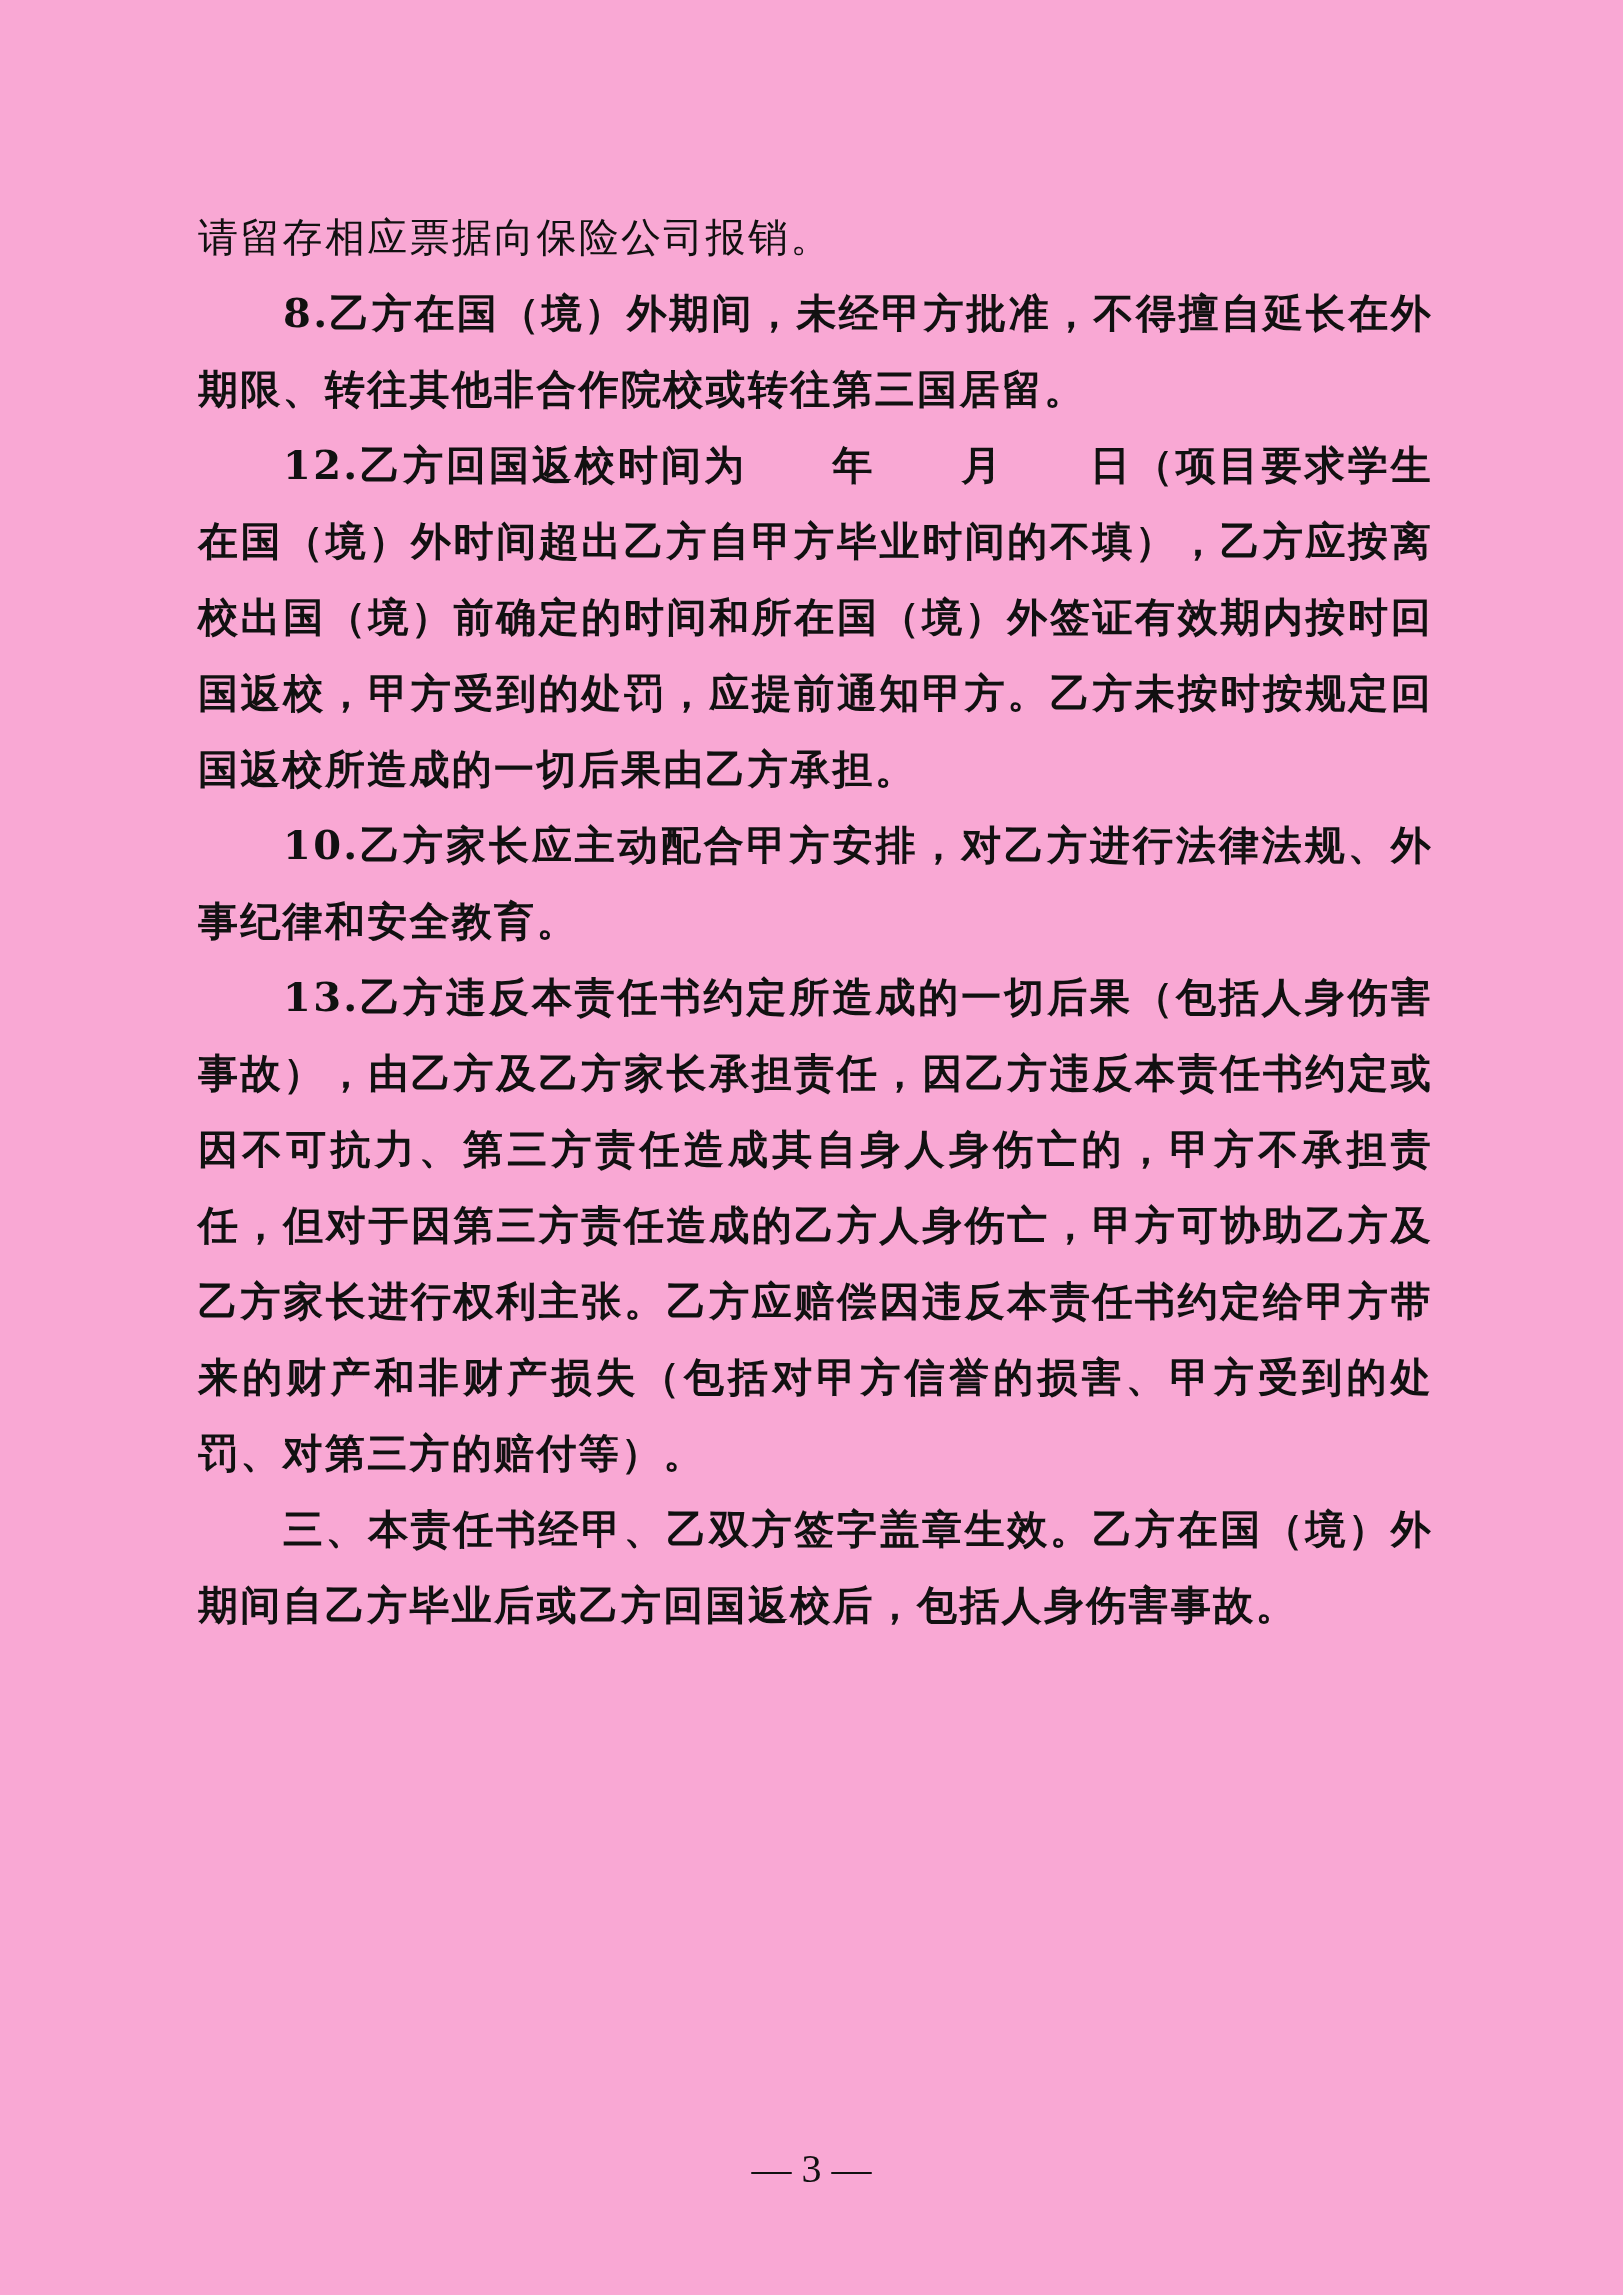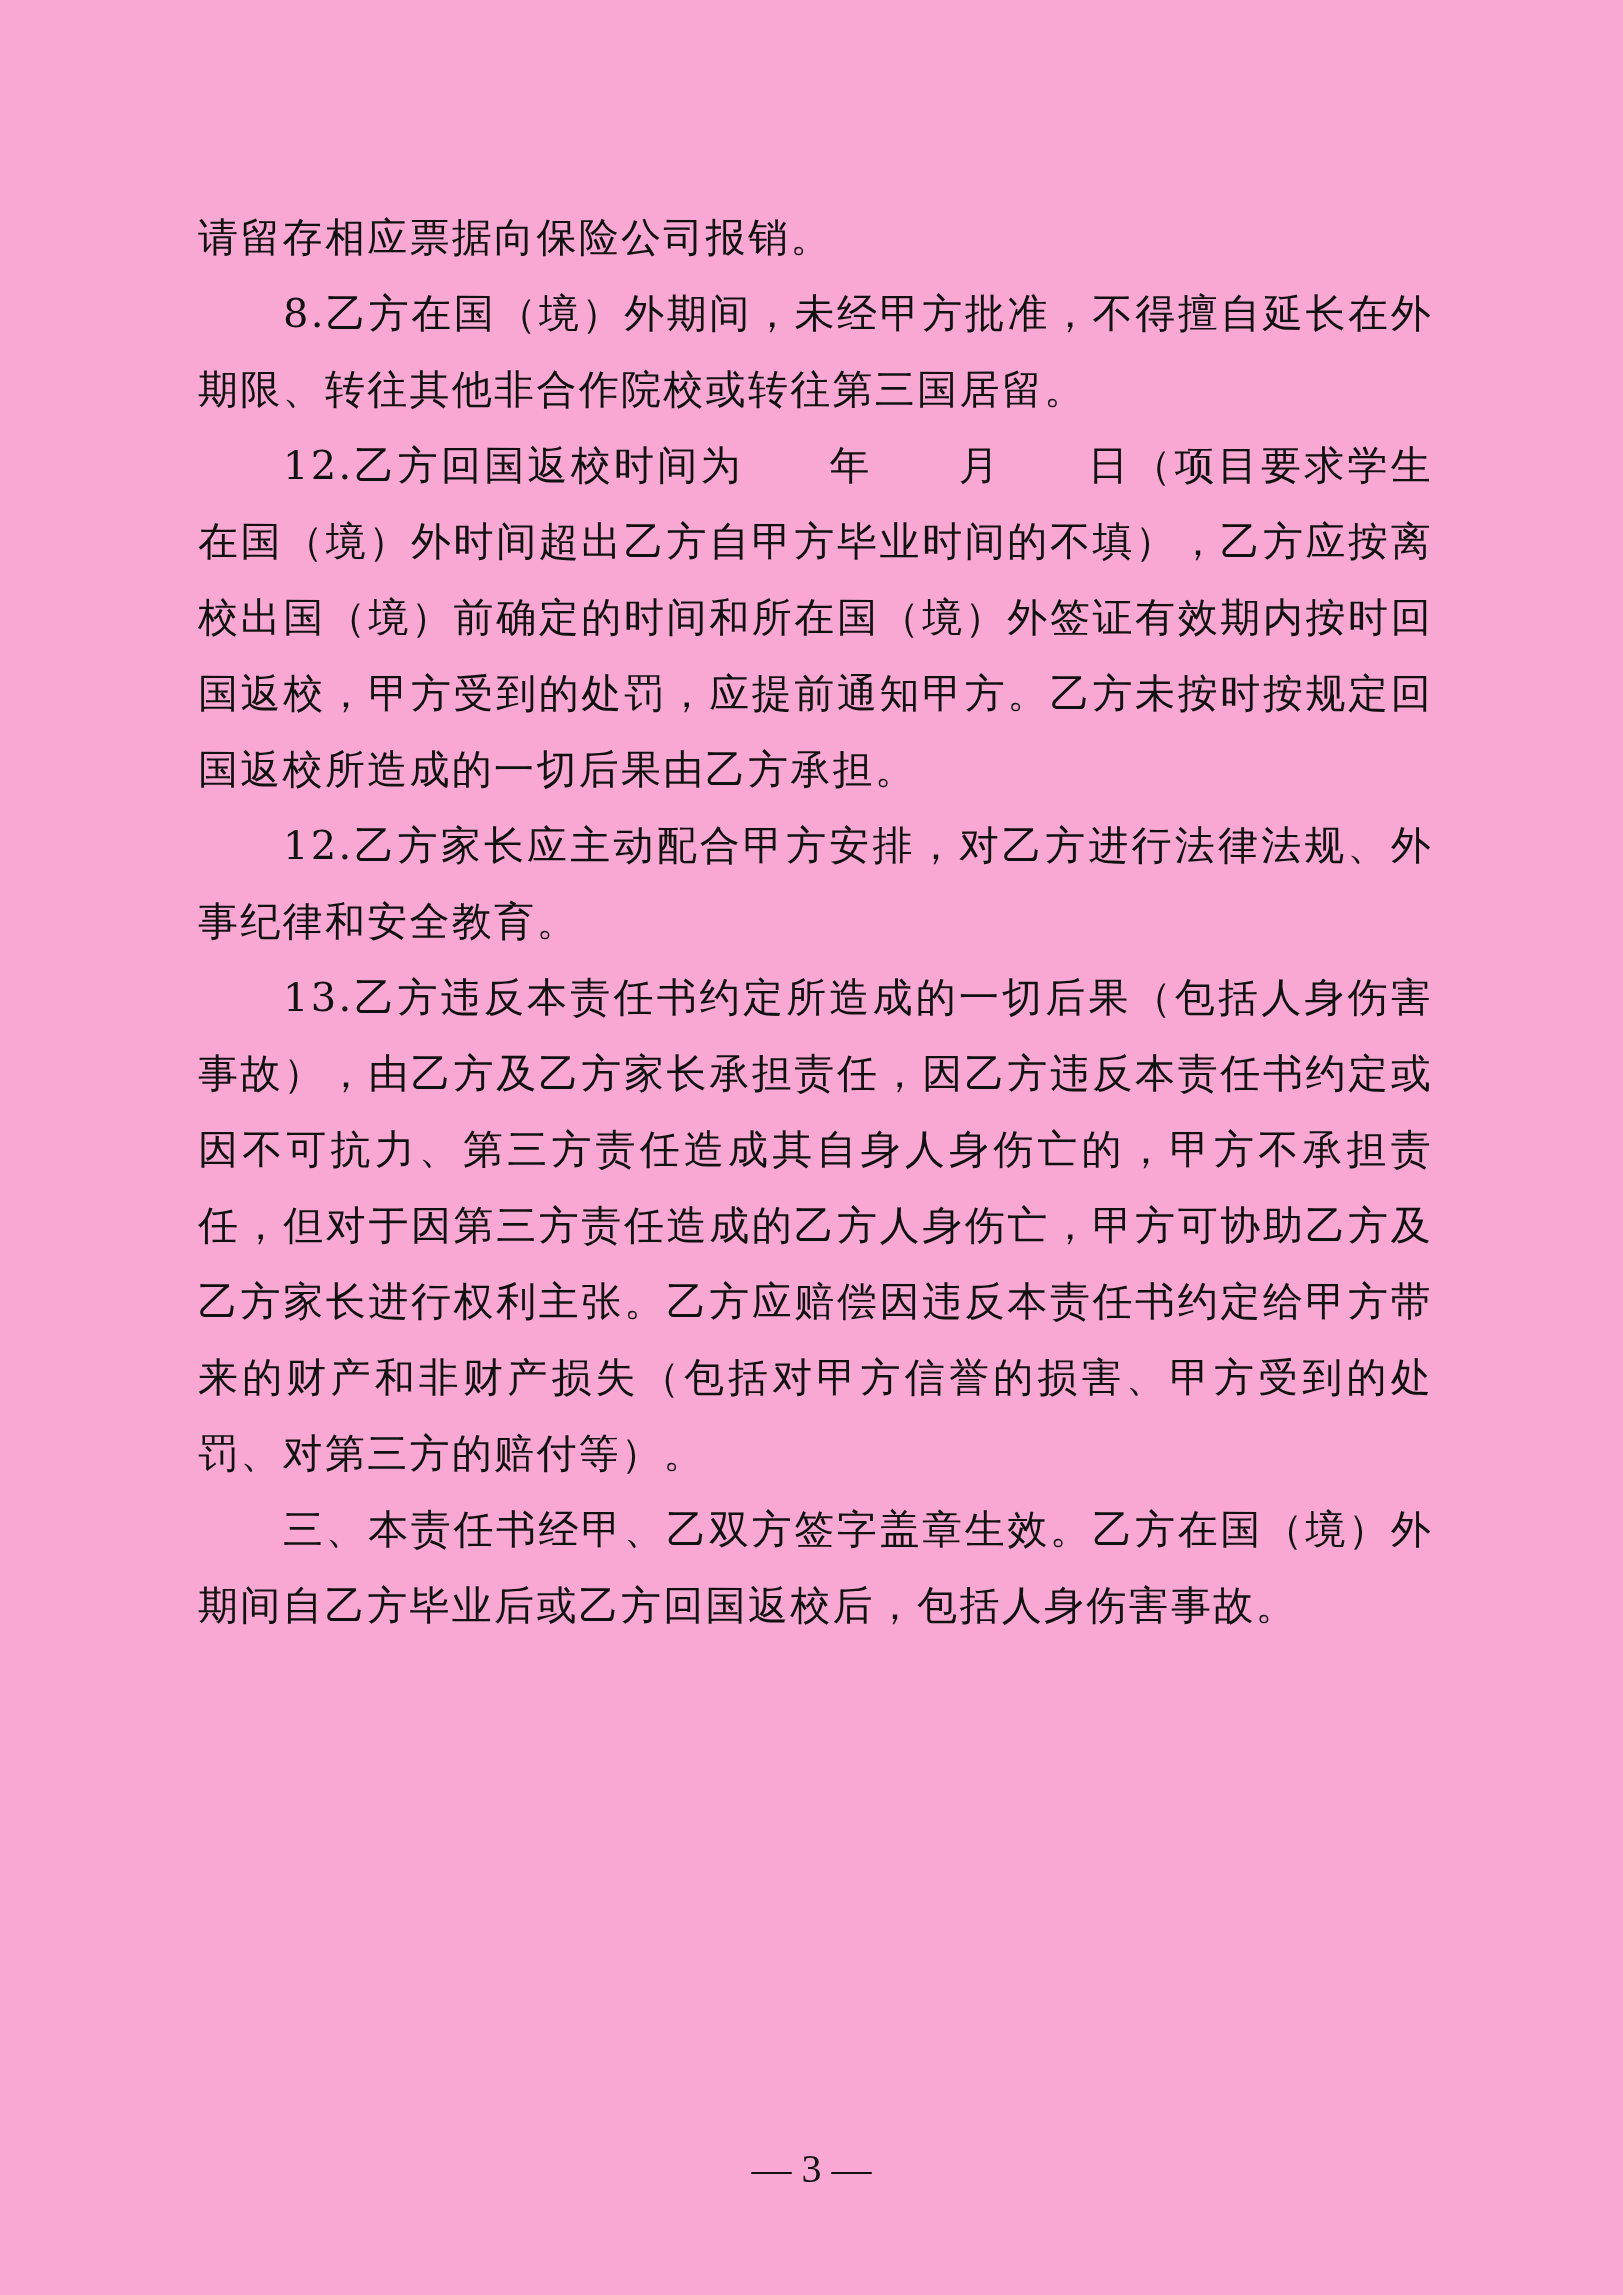--- a/index.html
+++ b/index.html
@@ -2,32 +2,32 @@
 <html style="font-size:11px"><head>
 <meta charset="utf-8">
 <style>
   html, body { margin:0; padding:0; background:#ffffff; }
   body { width:1623px; height:2295px; position:relative; overflow:hidden;
          font-family:"DejaVu Serif","Liberation Serif",serif; color:#111; }
   .page { position:absolute; left:0; top:0; width:1623px; height:2295px; background:#f9a8d4; }
   .content { position:absolute; left:198px; top:199px; width:1235px; }
   .para { margin:0; font-size:40px; line-height:76px; text-align:justify;
           text-align-last:left; letter-spacing:2.3px; word-break:break-all; }
-  .indent { text-indent:85px; }
+  .indent { text-indent:85px;font-weight:bold; }
   .blank { display:inline-block; width:85px; }
   .pageno { position:absolute; left:0; width:1623px; top:2141px; text-align:center;
             font-size:40px; line-height:55px; font-family:"Liberation Serif",serif; }
 </style>
 </head>
 <body>
 
 <div class="page">
   <div class="content">
     <p class="para">请留存相应票据向保险公司报销。</p>
     <p class="para indent">8.乙方在国（境）外期间，未经甲方批准，不得擅自延长在外期限、转往其他非合作院校或转往第三国居留。</p>
     <p class="para indent"><span>12.乙方回国返校时间为</span><span class="blank"></span><span>年</span><span class="blank"></span><span>月</span><span class="blank"></span><span>日</span><span>（项目要求学生在国（境）外时间超出乙方自甲方毕业时间的不填），乙方应按离校出国（境）前确定的时间和所在国（境）外签证有效期内按时回国返校，甲方受到的处罚，应提前通知甲方。乙方未按时按规定回国返校所造成的一切后果由乙方承担。</span></p>
-    <p class="para indent">12.乙方家长应主动配合甲方安排，对乙方进行法律法规、外事纪律和安全教育。</p>
+    <p class="para indent">10.乙方家长应主动配合甲方安排，对乙方进行法律法规、外事纪律和安全教育。</p>
     <p class="para indent">13.乙方违反本责任书约定所造成的一切后果（包括人身伤害事故），由乙方及乙方家长承担责任，因乙方违反本责任书约定或因不可抗力、第三方责任造成其自身人身伤亡的，甲方不承担责任，但对于因第三方责任造成的乙方人身伤亡，甲方可协助乙方及乙方家长进行权利主张。乙方应赔偿因违反本责任书约定给甲方带来的财产和非财产损失（包括对甲方信誉的损害、甲方受到的处罚、对第三方的赔付等）。</p>
     <p class="para indent">三、本责任书经甲、乙双方签字盖章生效。乙方在国（境）外期间自乙方毕业后或乙方回国返校后，包括人身伤害事故。</p>
   </div>
   <div class="pageno">— 3 —</div>
 </div>
 
 
 </body></html>

